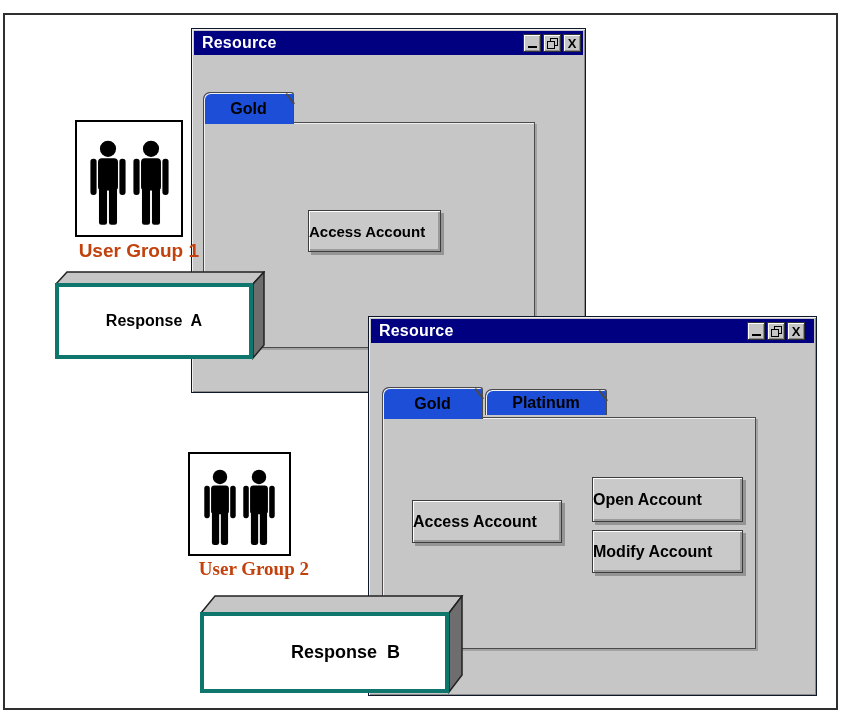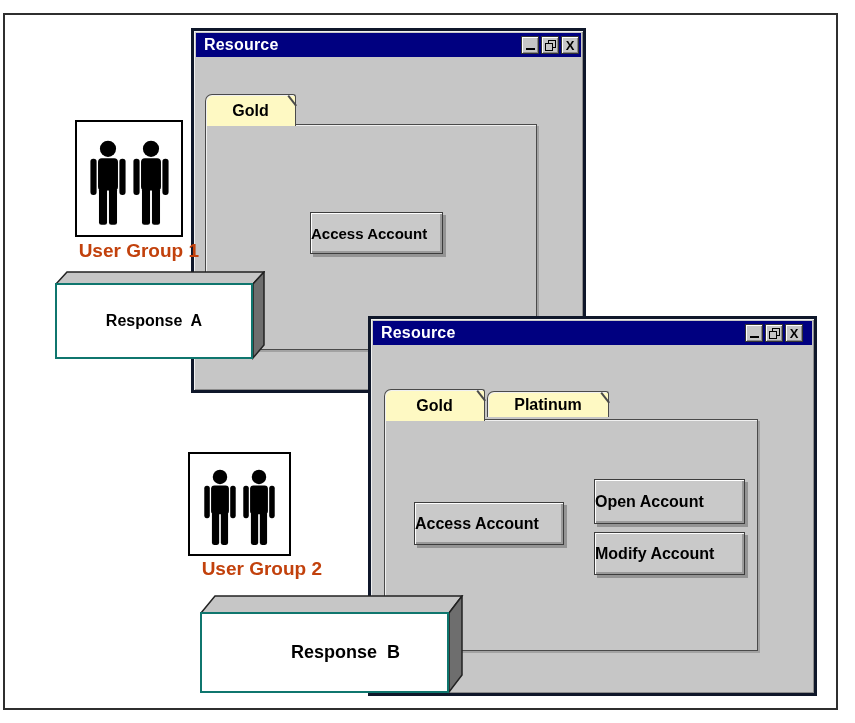--- a/index.html
+++ b/index.html
@@ -2,34 +2,34 @@
 <html><head>
 <meta charset="utf-8">
 <style>
   * { box-sizing: border-box; margin: 0; padding: 0; }
   html,body { background:#fff; }
   body { font-family: "Liberation Sans", sans-serif; }
   .stage { position:relative; width:855px; height:723px; background:#ffffff; overflow:hidden; }
   .frame { position:absolute; left:3px; top:13px; width:835px; height:697px; border:2px solid #2f2f2f; background:#fff; }
 
   
-  .win { position:absolute; background:#c6c6c6; border:3px solid #0f172a;
+  .win { position:absolute; background:#c6c6c6; border:1px solid #0f172a;
          box-shadow: inset 1px 1px 0 #f0f0f0, inset -1px -1px 0 #8c8c8c; }
   .titlebar { position:absolute; left:2px; top:2px; right:2px; height:24px; background:#000080;
               display:flex; align-items:center; }
   .title-text { color:#ffffff; font-size:16px; font-weight:bold; padding-left:8px; letter-spacing:.2px; }
   .controls { margin-left:auto; display:flex; gap:2px; align-items:center; }
   .wbtn { width:18px; height:18px; background:#c6c6c6; border:1px solid #333;
           box-shadow: inset 1px 1px 0 #ffffff, inset -1px -1px 0 #8a8a8a;
           display:flex; align-items:center; justify-content:center; cursor:default; position:relative; }
   .glyph-min { position:absolute; bottom:3px; left:4px; width:9px; height:2px; background:#000; }
   .glyph-close { font-weight:bold; font-size:13px; line-height:1; color:#000; }
 
   
-  .tab { position:absolute; background:#fef9c3; border:1px solid #4a4a4a; border-bottom:none;
+  .tab { position:absolute; background:#1d4ed8; border:1px solid #4a4a4a; border-bottom:none;
          border-radius:7px 3px 0 0; box-shadow: inset 1px 1px 0 #f0f0f0;
          display:flex; align-items:center; justify-content:center;
          font-weight:bold; font-size:16px; color:#000; }
   .tab::after { content:""; position:absolute; top:0; right:-7px; width:13px; height:2px;
                 background:#4a4a4a; transform-origin:left top; transform:rotate(52deg); }
   .tab.active { z-index:3; }
   .tab.inactive { z-index:1; }
   .panel { position:absolute; z-index:2; background:#c6c6c6; border:1px solid #4a4a4a;
            box-shadow: inset 1px 1px 0 #f0f0f0, 2px 2px 0 rgba(0,0,0,.18); }
   .btn3d { position:absolute; z-index:4; background:#c9c9c9; border:1px solid #3c3c3c;
@@ -39,21 +39,21 @@
 
   
   .ug-box { position:absolute; background:#ffffff; border:2px solid #000;
             display:flex; align-items:flex-end; justify-content:center; gap:5px; }
   .ug-label { position:absolute; font-weight:bold; font-size:19px; color:#c2410c; text-align:right; }
   .person { display:block; }
 
   
   .slab { position:absolute; }
   .slab svg { position:absolute; left:0; top:0; }
-  .slab-front { position:absolute; background:#ffffff; border:2px solid #0f766e;
+  .slab-front { position:absolute; background:#ffffff; border:4px solid #0f766e;
                 display:flex; align-items:center; justify-content:center;
                 font-weight:bold; color:#000; white-space:pre; }
 </style>
 </head>
 <body>
 
 <div class="stage">
   <div class="frame"></div>
 
   <div class="win" style="left:191px; top:28px; width:395px; height:365px; z-index:1;">
@@ -158,21 +158,21 @@
     </svg>
     <svg class="person" width="34" height="77" viewBox="0 0 40 90">
       <circle cx="20" cy="9" r="8.5" fill="#000"></circle>
       <rect x="9.5" y="19" width="21" height="34" rx="4" fill="#000"></rect>
       <rect x="1.5" y="19.5" width="6.5" height="38" rx="3" fill="#000"></rect>
       <rect x="32" y="19.5" width="6.5" height="38" rx="3" fill="#000"></rect>
       <rect x="10.5" y="50" width="8.5" height="39" rx="2.5" fill="#000"></rect>
       <rect x="21" y="50" width="8.5" height="39" rx="2.5" fill="#000"></rect>
     </svg>
   </div>
-  <div class="ug-label" style="left:182px; top:558px; width:140px; z-index:5;">User Group 2</div>
+  <div class="ug-label" style="left:169px; top:558px; width:140px; z-index:5;font-family:Liberation Serif, serif;">User Group 2</div>
 
   <div class="slab" style="left:200px; top:595px; width:264px; height:99px; z-index:6;">
     <svg width="264" height="99" viewBox="0 0 264 99">
       <polygon points="1,18 249,18 262,1 15,1" fill="#c6c6c6" stroke="#222" stroke-width="1.5"></polygon>
       <polygon points="249,18 262,1 262,80 249,97" fill="#6e6e6e" stroke="#222" stroke-width="1.5"></polygon>
     </svg>
     <div class="slab-front" style="left:0; top:17px; width:249px; height:81px; font-size:18px;padding-left:42px;">Response  B</div>
   </div>
 </div>
 

